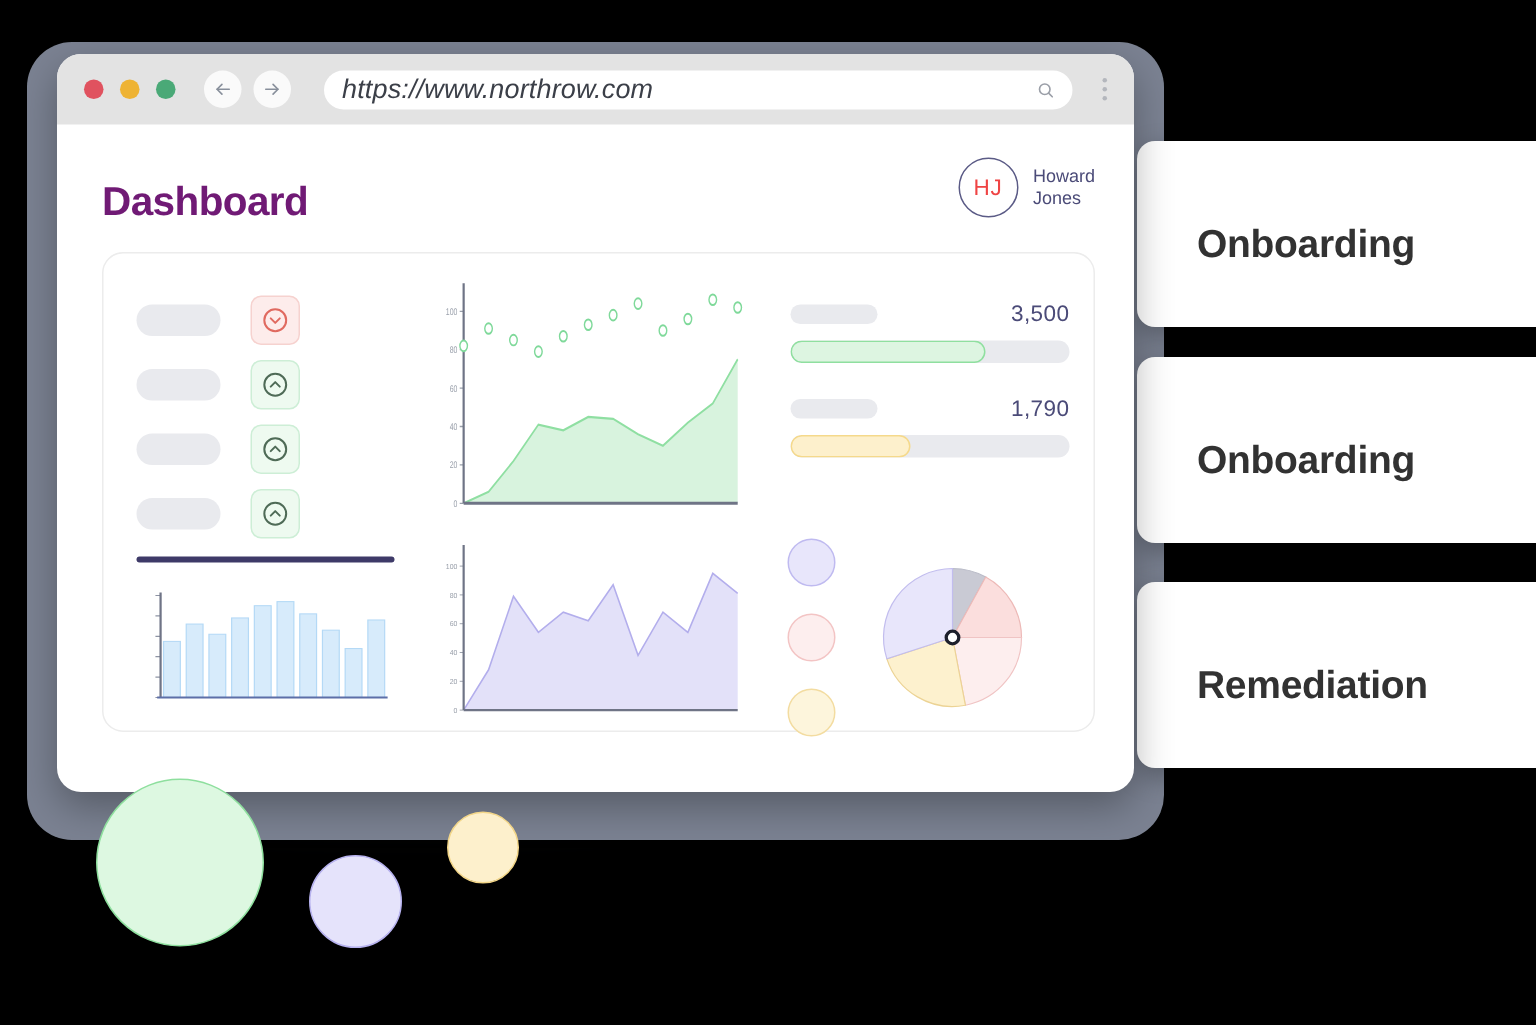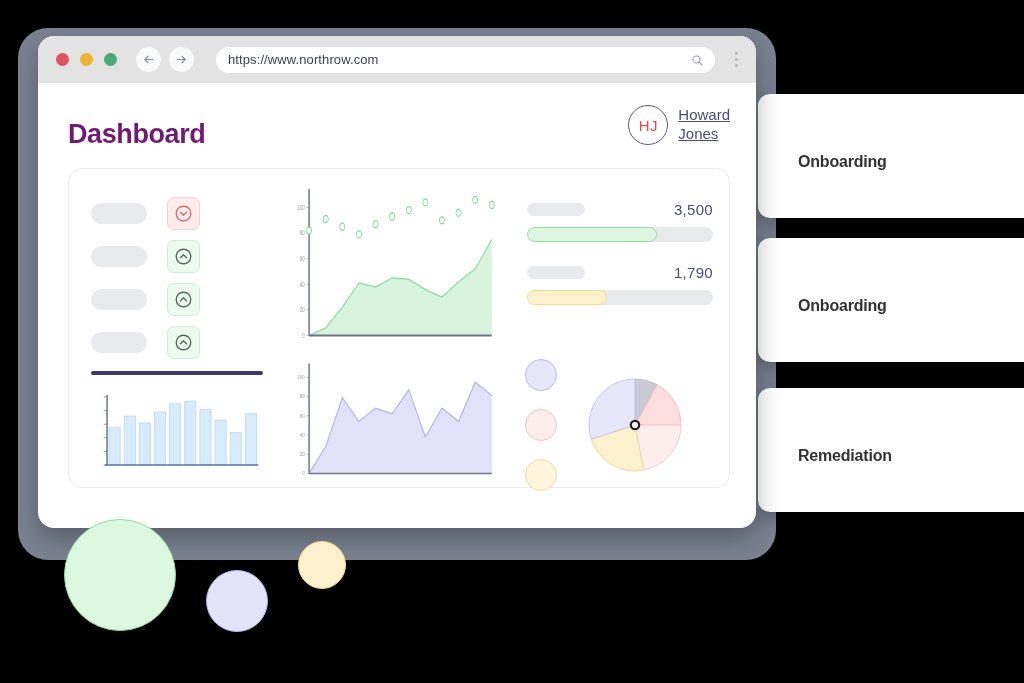--- a/index.html
+++ b/index.html
@@ -27,21 +27,21 @@
 
   
   .side-card {
     position: absolute;
     background: #ffffff;
     border-radius: 12px;
     box-shadow: 0 6px 18px rgba(0,0,0,.28);
     display: flex; align-items: center;
   }
   .side-card span {
-    font-size: 16px; font-weight: bold; color: #323232;
+    font-size: 26px; font-weight: bold; color: #323232;
     letter-spacing: -0.2px; padding-left: 40px; margin-top: 12px;
   }
   #card-0 { left: 758px; top: 94px;  width: 290px; height: 124px; }
   #card-1 { left: 758px; top: 238px; width: 290px; height: 124px; }
   #card-2 { left: 758px; top: 388px; width: 290px; height: 124px; }
 
   
   .browser {
     position: absolute; left: 38px; top: 36px;
     width: 718px; height: 492px;
@@ -65,36 +65,36 @@
     background: #fafafa; display: flex; align-items: center; justify-content: center;
     color: #888f9b;
   }
   .navs { display: flex; gap: 8px; margin-left: 9px; }
 
   .urlbar {
     flex: 1; height: 26px; background: #ffffff; border-radius: 13px;
     display: flex; align-items: center; padding: 0 12px;
     margin-left: 12px; margin-right: 4px;
   }
-  .urlbar .url-text { flex: 1; font-size: 13px; color: #3b3f48; letter-spacing: .1px; }
+  .urlbar .url-text { flex: 1; font-size: 18px; color: #3b3f48; letter-spacing: .1px; font-style: italic; }
   .kebab { display: flex; flex-direction: column; gap: 3px; padding: 0 6px; }
   .kebab i { width: 3px; height: 3px; border-radius: 50%; background: #b4b7bd; display: block; }
 
   
   .page { padding: 22px 26px 0 30px; height: calc(100% - 47px); position: relative; }
   .page-head { display: flex; align-items: flex-start; justify-content: space-between; }
   .page-title { font-size: 27px; font-weight: bold; color: #701a75; letter-spacing: -.4px; margin-top: 14px; }
   .user { display: flex; align-items: center; gap: 10px; }
   .avatar {
     width: 40px; height: 40px; border-radius: 50%;
     border: 1.4px solid #5b5b86; color: #ef4444;
     display: flex; align-items: center; justify-content: center;
     font-size: 15px; letter-spacing: .5px;
   }
-  .uname { font-size: 15px; color: #4b4b78; line-height: 1.24; max-width: 74px; text-decoration: underline; }
+  .uname { font-size: 12px; color: #4b4b78; line-height: 1.24; max-width: 74px; }
 
   .panel {
     margin-top: 18px; height: 320px;
     border: 1px solid #ececec; border-radius: 14px;
     display: grid;
     grid-template-columns: 172px 210px 1fr;
     grid-template-rows: 1fr 1fr;
     padding: 14px 16px 10px 22px;
     column-gap: 23px;
   }

